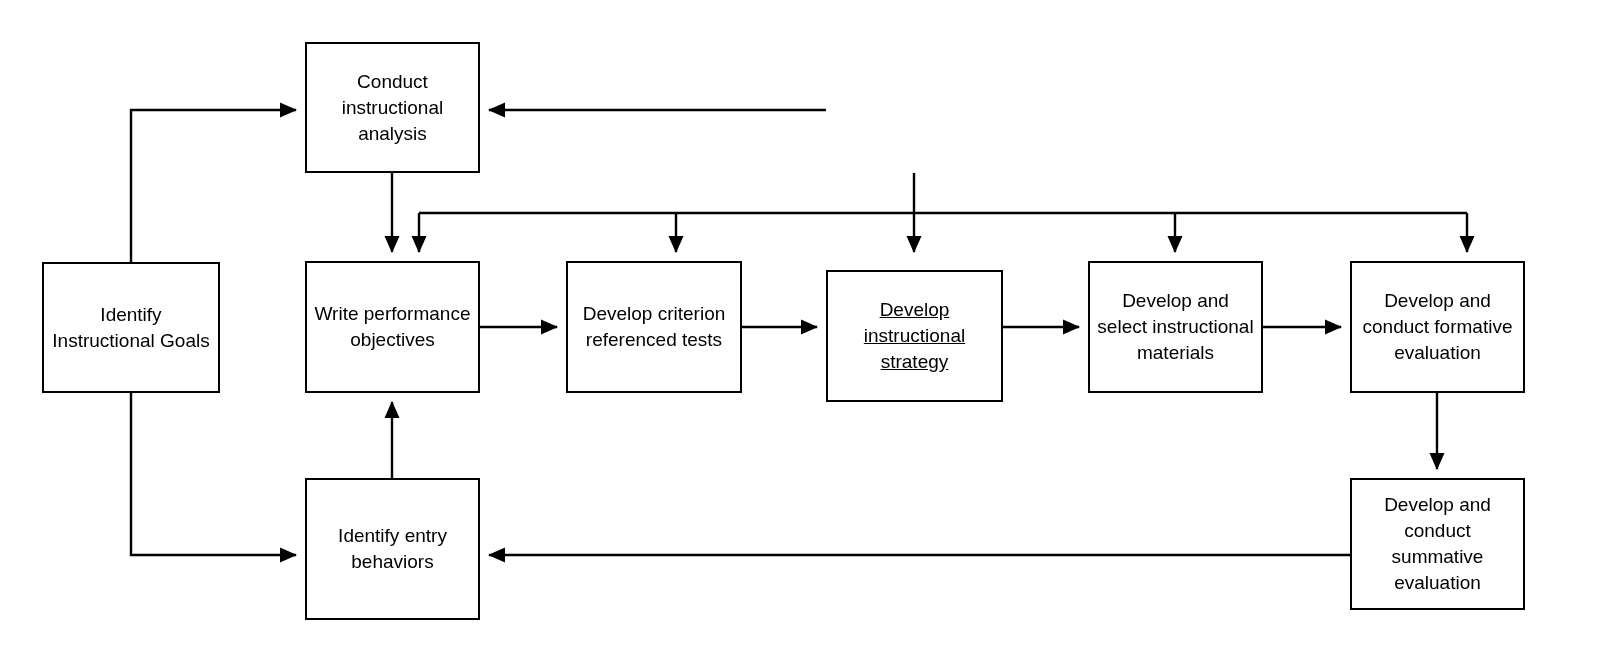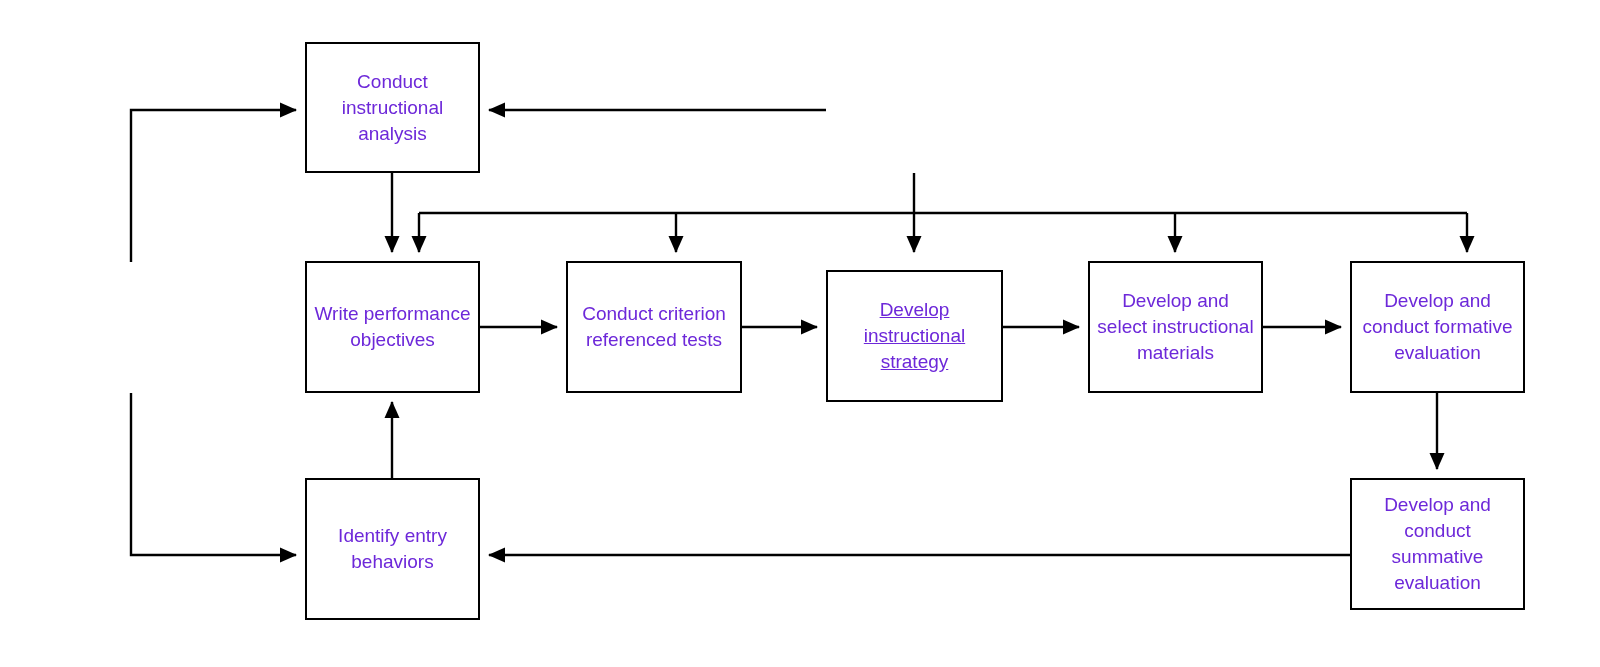--- a/index.html
+++ b/index.html
@@ -28,21 +28,21 @@
   }
   .node-box {
     position: absolute;
     box-sizing: border-box;
     border: 2px solid #000000;
     background: #ffffff;
     display: flex;
     align-items: center;
     justify-content: center;
     text-align: center;
-    color: #6d28d9;
+    color: #000000;
     font-family: "Liberation Sans", sans-serif;
     font-size: 19px;
     line-height: 26px;
     z-index: 2;
   }
   .node-label {
     display: block;
     padding: 0 7px;
     white-space: pre-line;
   }
@@ -92,28 +92,32 @@
     </g>
   </svg>
 
   <div class="node-box" style="left:305px; top:42px; width:175px; height:131px;">
     <span class="node-label">Conduct
 instructional
 analysis</span>
   </div>
 
 
+  <div class="node-box" style="left:42px; top:262px; width:178px; height:131px;">
+    <span class="node-label">Identify
+Instructional Goals</span>
+  </div>
 
   <div class="node-box" style="left:305px; top:261px; width:175px; height:132px;">
     <span class="node-label">Write performance
 objectives</span>
   </div>
 
   <div class="node-box" style="left:566px; top:261px; width:176px; height:132px;">
-    <span class="node-label">Conduct criterion
+    <span class="node-label">Develop criterion
 referenced tests</span>
   </div>
 
   <div class="node-box" style="left:826px; top:270px; width:177px; height:132px;text-decoration:underline;">
     <span class="node-label">Develop
 instructional
 strategy</span>
   </div>
 
   <div class="node-box" style="left:1088px; top:261px; width:175px; height:132px;">

